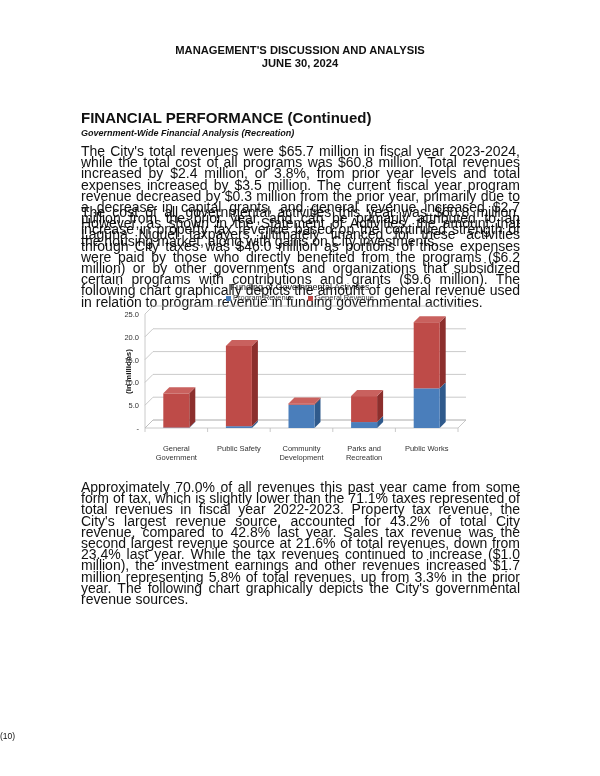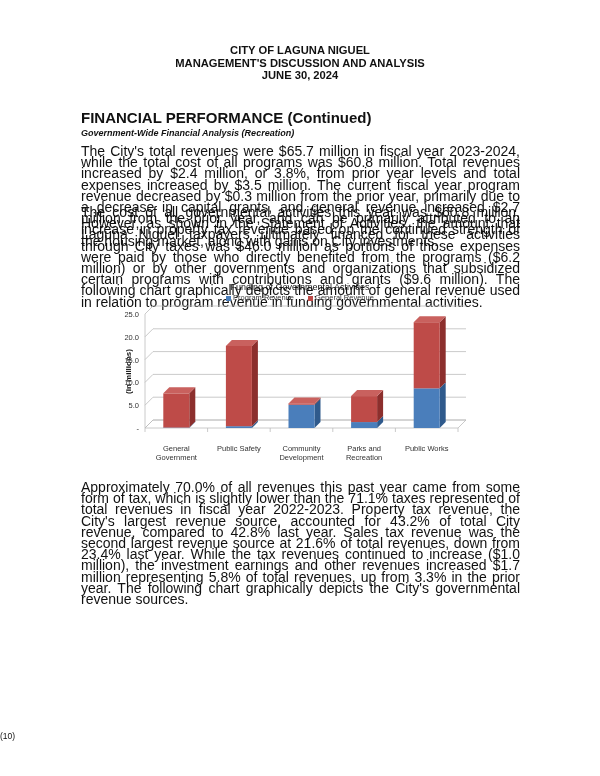--- a/index.html
+++ b/index.html
@@ -17,21 +17,20 @@
   .legend-item { display: inline-block; margin: 6px 6px; }
   .legend-swatch { display: inline-block; width: 5px; height: 5px; margin-right: 2px; vertical-align: middle; }
   .ylabel { position: absolute; left: -2px; top: 105px; transform: rotate(-90deg); transform-origin: center; font-weight: bold; font-size: 8px; width: 60px; text-align: center; }
   .page-number { position: absolute; top: 731px; left: 0; width: 600px; text-align: left; font-size: 8.5px; }
   svg text { font-family: "Liberation Sans", sans-serif; }
 </style>
 </head>
 <body>
 
 <div class="page-header">
-  <div>CITY OF LAGUNA NIGUEL</div>
   <div>MANAGEMENT'S DISCUSSION AND ANALYSIS</div>
   <div>JUNE 30, 2024</div>
 </div>
 
 <div class="section-heading">FINANCIAL PERFORMANCE (Continued)</div>
 <div class="subheading">Government-Wide Financial Analysis (Recreation)</div>
 
 <div class="para p1">The City's total revenues were $65.7 million in fiscal year 2023-2024, while the total cost of all programs was $60.8 million. Total revenues increased by $2.4 million, or 3.8%, from prior year levels and total expenses increased by $3.5 million. The current fiscal year program revenue decreased by $0.3 million from the prior year, primarily due to a decrease in capital grants, and general revenue increased $2.7 million from the prior year, and can be primarily attributed to an increase in property tax revenue based on the continued strength of the housing market, along with gains on City investments.</div>
 <div class="para p2">The cost of all governmental activities this year was $60.8 million. However, as shown in the Statement of Activities, the amount that Laguna Niguel taxpayers ultimately financed for these activities through City taxes was $46.0 million as portions of those expenses were paid by those who directly benefited from the programs ($6.2 million) or by other governments and organizations that subsidized certain programs with contributions and grants ($9.6 million). The following chart graphically depicts the amount of general revenue used in relation to program revenue in funding governmental activities.</div>
 

